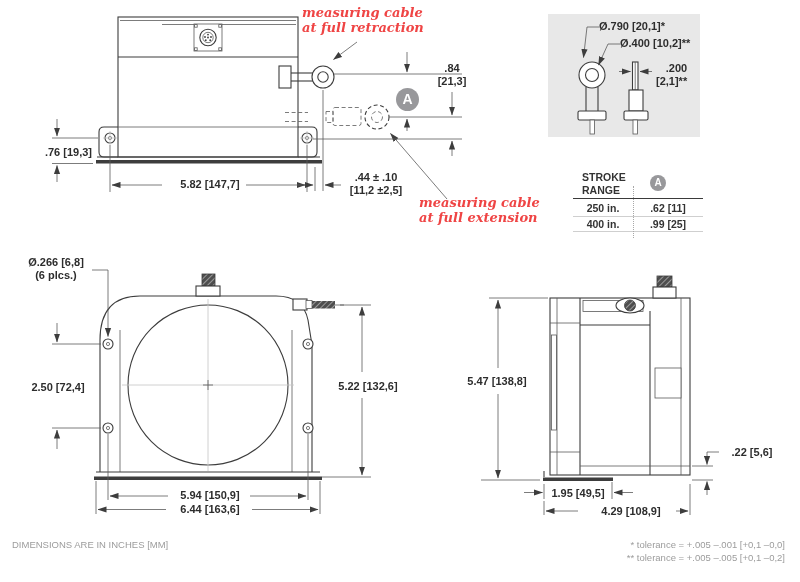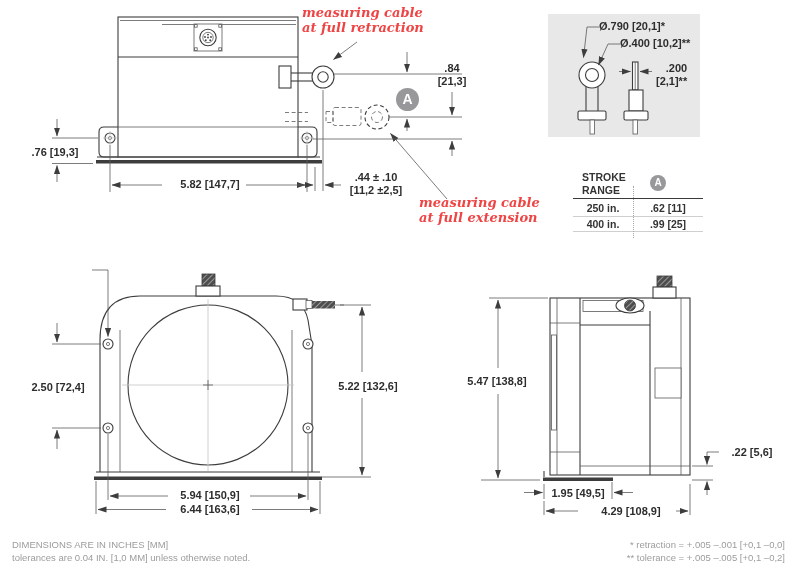--- a/index.html
+++ b/index.html
@@ -255,21 +255,21 @@
 
   <div class="ann" style="left:302px;top:6px;width:116px;">
     <span style="display:block">measuring cable</span>
     <span style="display:block">at full retraction</span>
   </div>
   <div class="ann" style="left:419px;top:196px;width:114px;">
     <span style="display:block">measuring cable</span>
     <span style="display:block">at full extension</span>
   </div>
 
-  <div class="lbl" style="left:18px;top:146px;width:74px;">.76 [19,3]</div>
+  <div class="lbl" style="left:18px;top:146px;width:74px;text-align:right;">.76 [19,3]</div>
   <div class="lbl" style="left:158px;top:178px;width:104px;">5.82 [147,7]</div>
   <div class="lbl" style="left:334px;top:171px;width:84px;">
     <span style="display:block">.44 ± .10</span>
     <span style="display:block">[11,2 ±2,5]</span>
   </div>
   <div class="lbl" style="left:428px;top:62px;width:48px;">
     <span style="display:block">.84</span>
     <span style="display:block">[21,3]</span>
   </div>
   <div class="a-badge big">A</div>
@@ -293,28 +293,31 @@
       <div class="cell-range">250 in.</div>
       <div class="cell-val">.62 [11]</div>
     </div>
     <div class="tbl-row r2">
       <div class="cell-range">400 in.</div>
       <div class="cell-val">.99 [25]</div>
     </div>
     <div class="tbl-dotted"></div>
   </div>
 
+  <div class="lbl" style="left:20px;top:256px;width:72px;">
+    <span style="display:block">Ø.266 [6,8]</span>
+    <span style="display:block">(6 plcs.)</span>
+  </div>
   <div class="lbl" style="left:21px;top:381px;width:74px;">2.50 [72,4]</div>
   <div class="lbl" style="left:329px;top:380px;width:78px;">5.22 [132,6]</div>
   <div class="lbl" style="left:158px;top:489px;width:104px;">5.94 [150,9]</div>
   <div class="lbl" style="left:158px;top:503px;width:104px;">6.44 [163,6]</div>
 
   <div class="lbl" style="left:457px;top:375px;width:80px;">5.47 [138,8]</div>
   <div class="lbl" style="left:717px;top:446px;width:70px;">.22 [5,6]</div>
   <div class="lbl" style="left:542px;top:487px;width:72px;">1.95 [49,5]</div>
   <div class="lbl" style="left:584px;top:505px;width:94px;">4.29 [108,9]</div>
 
   <div class="note" style="left:12px;top:539px;">DIMENSIONS ARE IN INCHES [MM]</div>
-  <div class="note" style="left:12px;top:551.5px;">tolerances are 0.04 IN. [1,0 MM] unless otherwise noted.</div>
-  <div class="fnote" style="left:480px;top:539px;">* retraction = +.005 –.001 [+0,1 –0,0]</div>
+  <div class="fnote" style="left:480px;top:539px;">* tolerance = +.005 –.001 [+0,1 –0,0]</div>
   <div class="fnote" style="left:480px;top:552px;">** tolerance = +.005 –.005 [+0,1 –0,2]</div>
 
 </div>
 
 </body></html>

